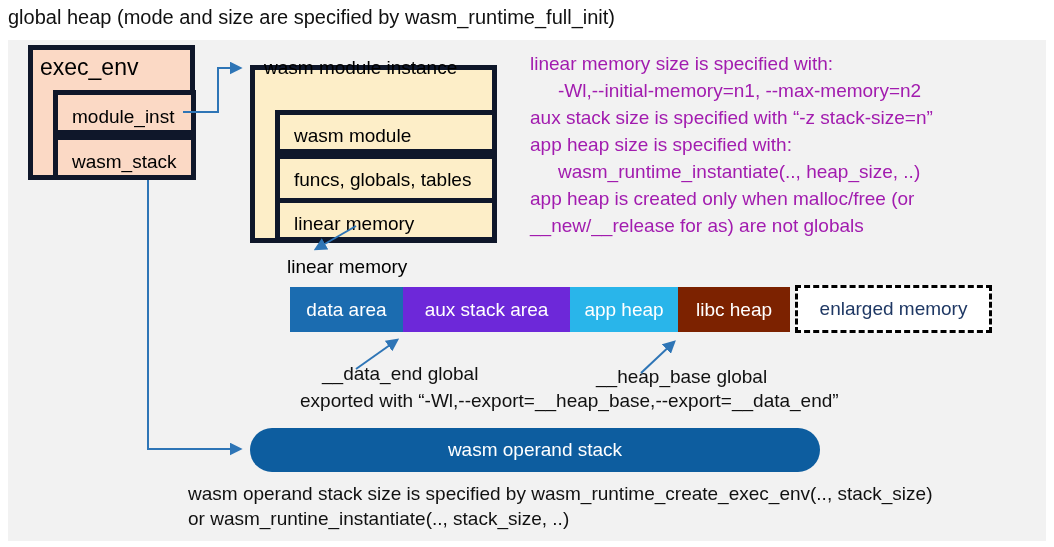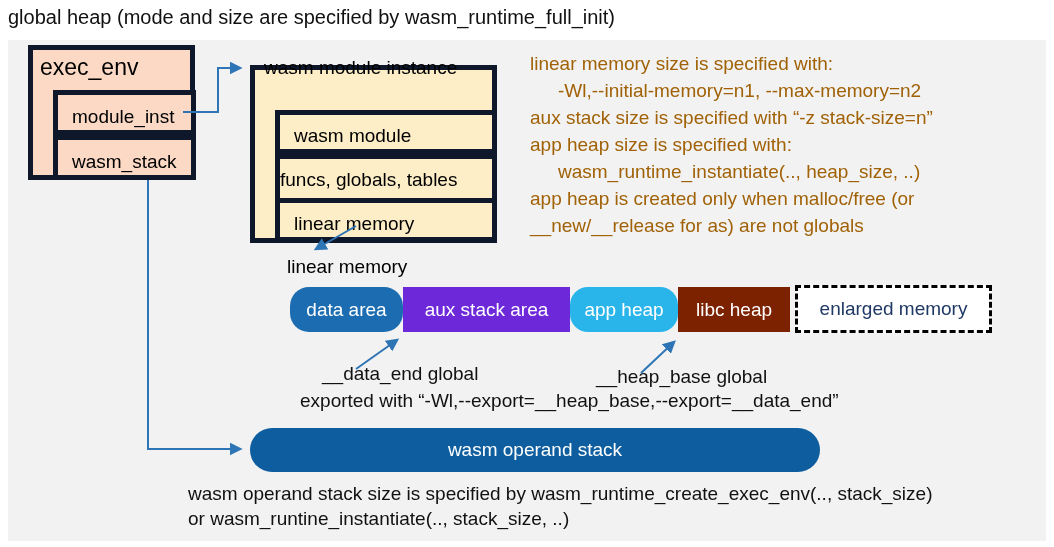--- a/index.html
+++ b/index.html
@@ -16,33 +16,33 @@
   .cream { background:#fdeec8;margin-top:20px; }
 
   .exec-env   { left:28px;  top:45px; width:167px; height:135px; }
   .exec-title { position:absolute; left:40px; top:45px; height:45px; line-height:45px; font-size:23px; }
   .row-module-inst { left:53px; top:90px;  width:143px; height:45px; line-height:43px; padding-left:14px; }
   .row-wasm-stack  { left:53px; top:135px; width:143px; height:45px; line-height:43px; padding-left:14px; }
 
   .mod-inst   { left:250px; top:45px; width:247px; height:178px; }
   .mod-title  { position:absolute; left:264px; top:45px; height:45px; line-height:45px; font-size:19px; }
   .row-wasm-module { left:275px; top:90px;  width:222px; height:44px; line-height:42px; padding-left:14px; }
-  .row-funcs       { left:275px; top:134px; width:222px; height:55px; line-height:42px; }
+  .row-funcs       { left:275px; top:134px; width:222px; height:55px; line-height:42px; padding-left:14px; }
   .row-linmem      { left:275px; top:178px; width:222px; height:44px; line-height:42px; padding-left:14px; }
 
-  .notes { position:absolute; left:530px; top:50px; font-size:19px; line-height:27px; color:#a16207; }
+  .notes { position:absolute; left:530px; top:50px; font-size:19px; line-height:27px; color:#a21caf; }
   .notes .indent { padding-left:28px; }
 
   .linmem-label { position:absolute; left:287px; top:256px; font-size:19px; }
 
   .seg { position:absolute; top:287px; height:45px; line-height:45px; text-align:center;
          color:#fff; font-size:19px; white-space:nowrap; }
-  .seg-data { left:290px; width:113px; background:#1b6cb0;border-radius:19px; }
+  .seg-data { left:290px; width:113px; background:#1b6cb0; }
   .seg-aux  { left:403px; width:167px; background:#6d28d9; }
-  .seg-app  { left:570px; width:108px; background:#29b5ea;border-radius:18px; }
+  .seg-app  { left:570px; width:108px; background:#29b5ea; }
   .seg-libc { left:678px; width:112px; background:#7c2200; }
   .seg-enl  { left:795px; top:285px; width:197px; height:48px; line-height:42px; background:#ffffff;
               border:3px dashed #000; color:#1f3864; }
 
   .ann { position:absolute; font-size:19px; color:#111; white-space:nowrap; }
   .ann-dataend  { left:322px; top:363px; }
   .ann-heapbase { left:596px; top:366px; }
   .ann-export   { left:300px; top:390px; }
 
   .opstack { position:absolute; left:250px; top:428px; width:570px; height:44px; background:#0d5d9f;

